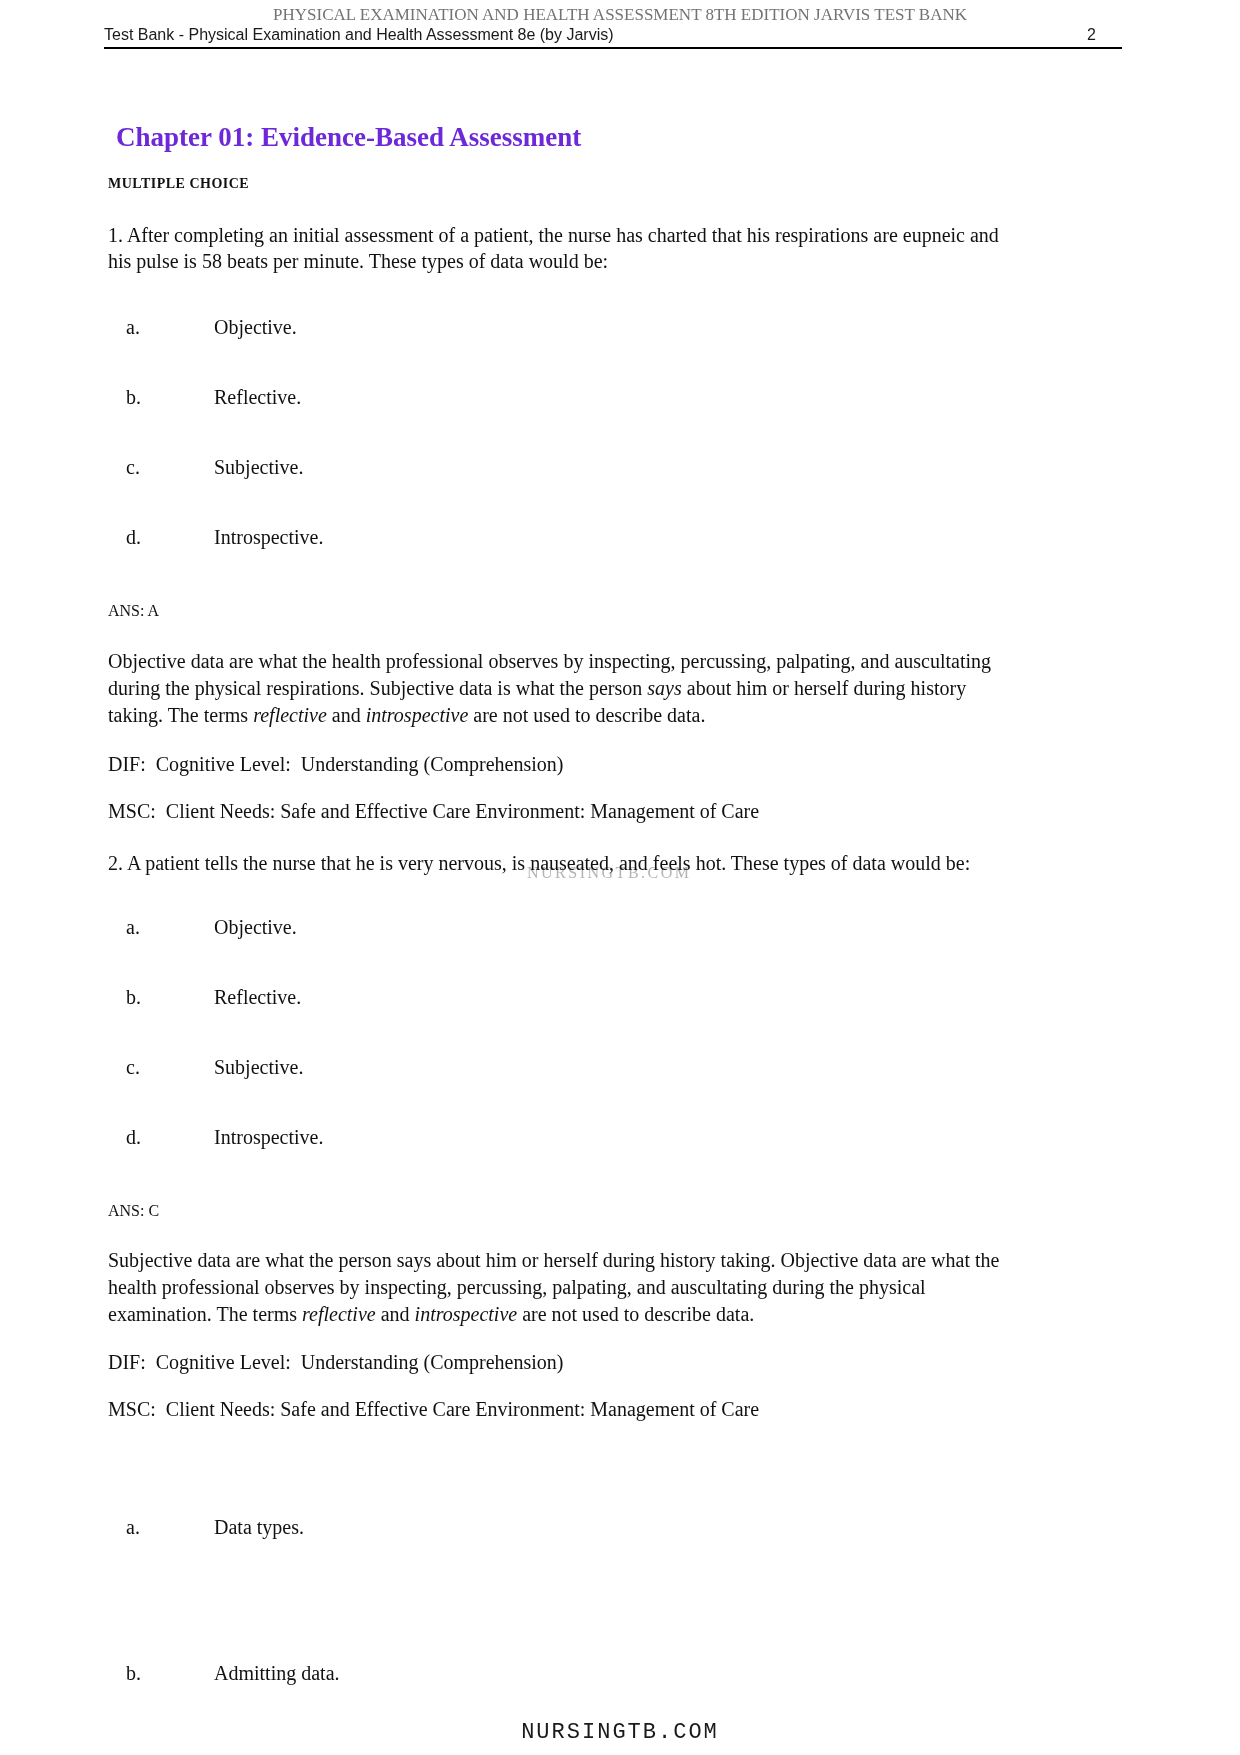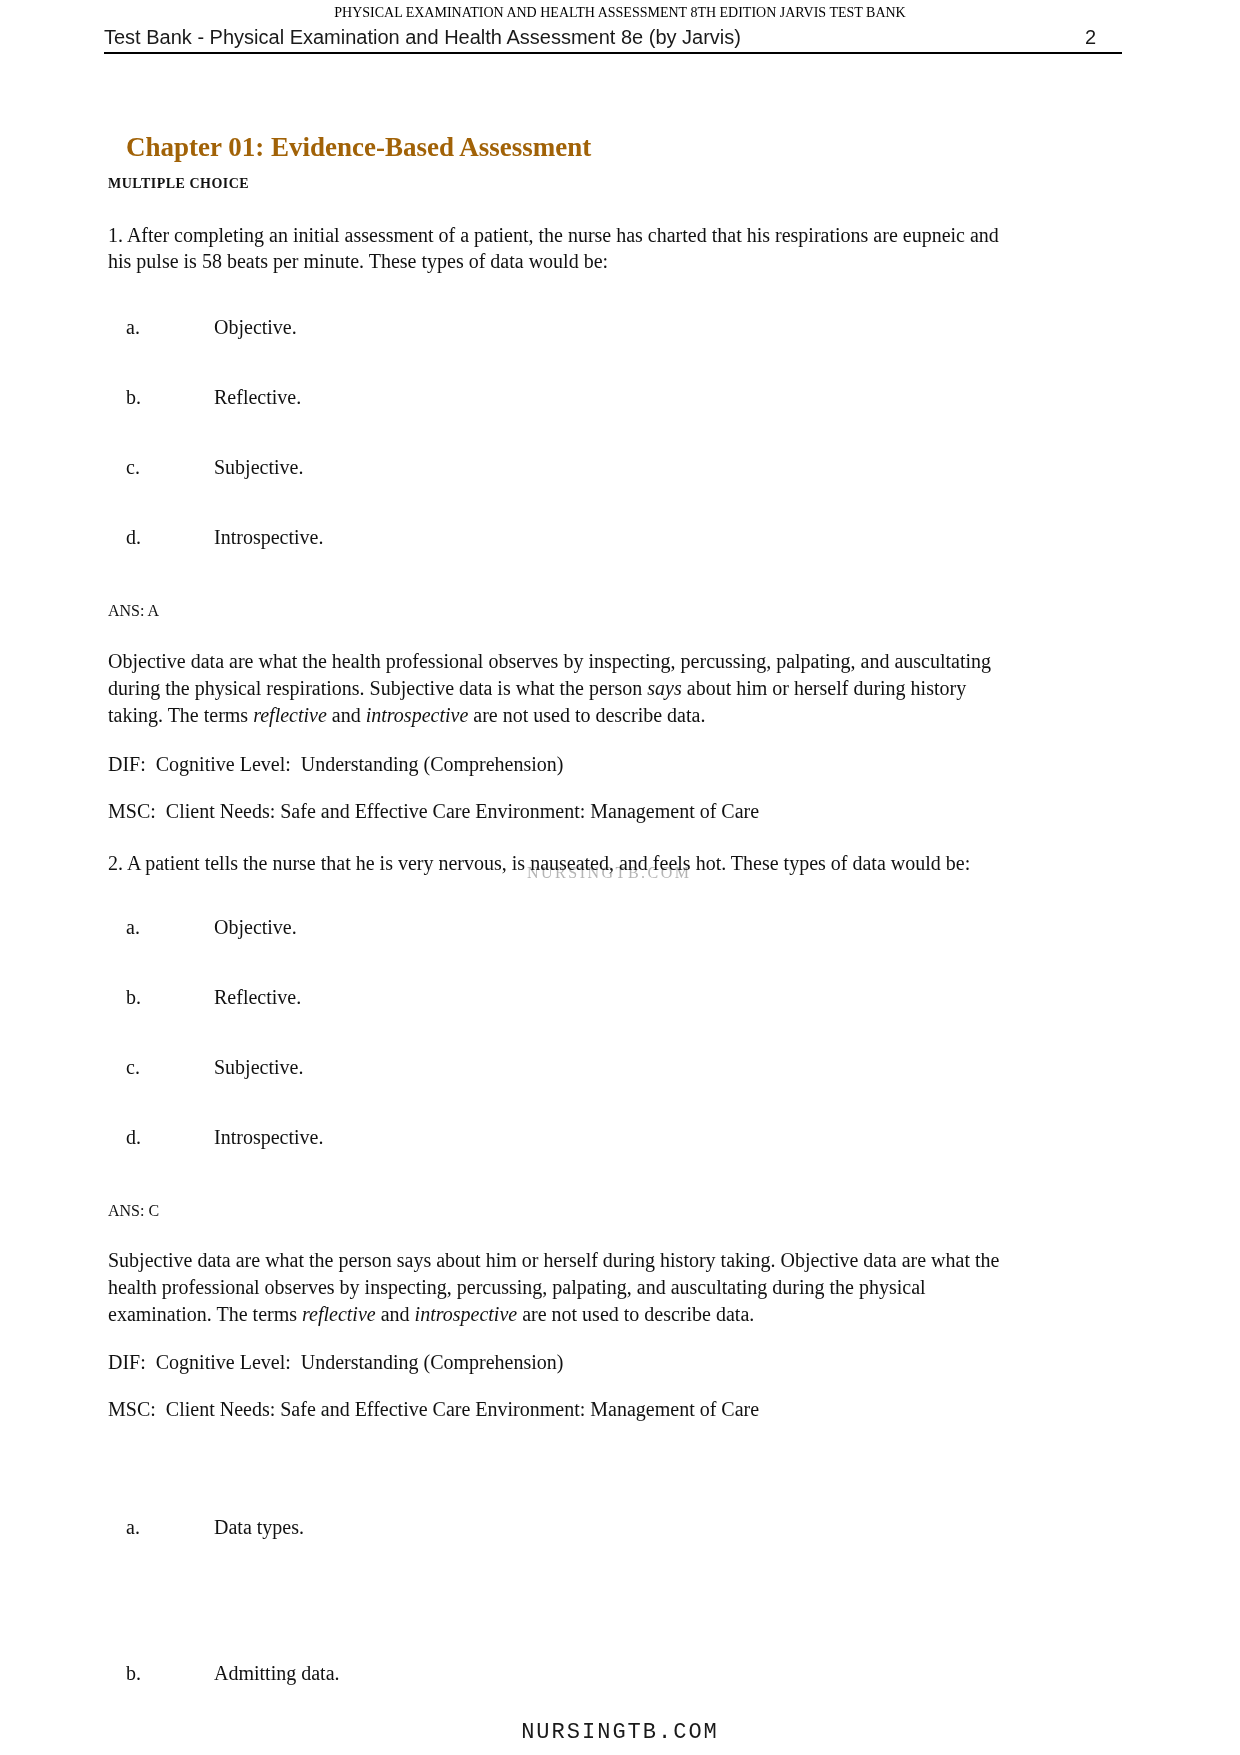--- a/index.html
+++ b/index.html
@@ -9,46 +9,46 @@
     height: 1755px;
     background: #ffffff;
     font-family: "Liberation Serif", serif;
     color: #111111;
     overflow: hidden;
   }
   .banner {
     position: absolute;
     top: 5px; left: 0; right: 0;
     text-align: center;
-    font-size: 14px;
-    color: #000000;
+    font-size: 17px;
+    color: #737373;
     white-space: nowrap;
   }
   .subheader {
     position: absolute;
     top: 26px; left: 104px;
     width: 1018px;
     display: flex;
     justify-content: space-between;
     align-items: flex-end;
     border-bottom: 2px solid #000;
     padding-bottom: 3px;
     font-family: "Liberation Sans", sans-serif;
-    font-size: 20px;
+    font-size: 16px;
     color: #1a1a1a;
     gap: 28px;
   }
   .pagenum { padding-right: 26px; }
   .chapter {
     position: absolute;
     top: 114px; left: 108px;
-    margin: 18px;
+    margin: 8px;
     font-size: 27px;
     font-weight: bold;
-    color: #a16207;
+    color: #6d28d9;
   }
   .section-heading {
     position: absolute;
     top: 176px; left: 108px;
     font-size: 14px;
     font-weight: bold;
     letter-spacing: 0.5px;
   }
   .q, .para {
     position: absolute;

